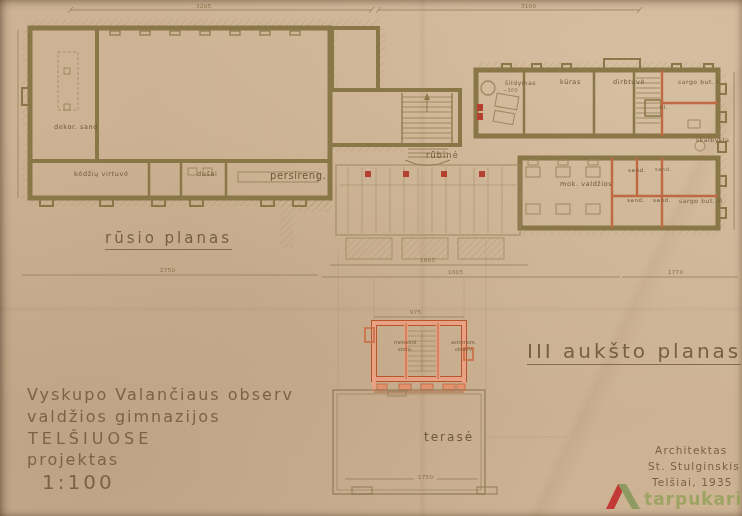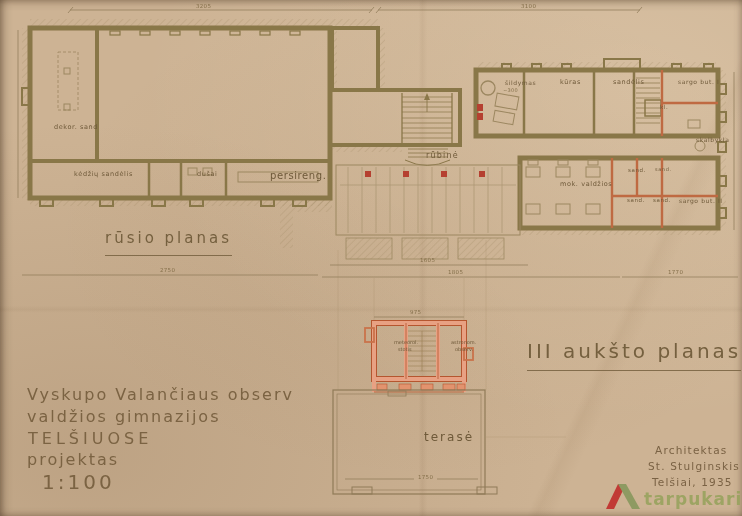--- a/index.html
+++ b/index.html
@@ -16,21 +16,21 @@
       #cdb394;
     box-shadow: inset 7px 0 10px -5px rgba(60,40,22,.5),
                 inset 0 6px 10px -5px rgba(60,40,22,.4),
                 inset -5px 0 9px -5px rgba(60,40,22,.3),
                 inset 0 -5px 9px -5px rgba(60,40,22,.3);
   }
   svg{position:absolute;left:0;top:0;}
   .lbl{position:absolute;white-space:nowrap;color:#6e5939;letter-spacing:.6px;line-height:1;padding-left:12px;}
   .dim{position:absolute;white-space:nowrap;color:#85704b;letter-spacing:.3px;line-height:1;}
   .plan-title{position:absolute;white-space:nowrap;color:#75603f;letter-spacing:3px;
-    border-bottom:1.4px solid rgba(117,96,63,.85);padding-bottom:9px;line-height:1;}
+    border-bottom:1.4px solid rgba(117,96,63,.85);padding-bottom:3px;line-height:1;}
   .tb{position:absolute;white-space:nowrap;color:#7b6343;letter-spacing:2px;line-height:1;}
   .credit{position:absolute;white-space:nowrap;color:#7a6244;letter-spacing:1.2px;line-height:1;}
   .wm-text{position:absolute;white-space:nowrap;color:#99a35f;font-weight:bold;
     letter-spacing:1px;line-height:1;opacity:.92;}
 </style>
 </head>
 <body>
 
 <div class="paper">
 
@@ -264,27 +264,27 @@
     <g fill="none" stroke="#8f7b58">
       <rect x="333" y="390" width="152" height="104" stroke-width="1.2"></rect>
       <rect x="337" y="394" width="144" height="96" stroke-width="0.6"></rect>
       <rect x="352" y="487" width="20" height="7" stroke-width="1"></rect>
       <rect x="477" y="487" width="20" height="7" stroke-width="1"></rect>
       <rect x="388" y="391" width="18" height="5" stroke-width="0.8"></rect>
     </g>
   </svg>
 
   <span class="lbl" style="left:42px;top:124px;font-size:6.5px">dekor. sand</span>
-  <span class="lbl" style="left:62px;top:171px;font-size:6.5px">kėdžių sandėlis</span>
+  <span class="lbl" style="left:62px;top:171px;font-size:6.5px">kėdžių virtuvė</span>
   <span class="lbl" style="left:185px;top:171px;font-size:6.5px">dušai</span>
   <span class="lbl" style="left:258px;top:171px;font-size:10px">persireng.</span>
   <span class="lbl" style="left:493px;top:80px;font-size:6px">šildymas</span>
   <span class="dim" style="left:503px;top:88px;font-size:5px">~300</span>
   <span class="lbl" style="left:548px;top:79px;font-size:6.5px">kūras</span>
-  <span class="lbl" style="left:601px;top:79px;font-size:6.5px">sandėlis</span>
+  <span class="lbl" style="left:601px;top:79px;font-size:6.5px">dirbtuvė</span>
   <span class="lbl" style="left:666px;top:79px;font-size:6px">sargo but. I</span>
   <span class="lbl" style="left:648px;top:105px;font-size:5.5px">kl.</span>
   <span class="lbl" style="left:684px;top:137px;font-size:6px">skalbykla</span>
   <span class="lbl" style="left:548px;top:181px;font-size:6.5px">mok. valdžios</span>
   <span class="lbl" style="left:616px;top:168px;font-size:5.5px">sand.</span>
   <span class="lbl" style="left:643px;top:167px;font-size:5px">sand.</span>
   <span class="lbl" style="left:615px;top:198px;font-size:5.5px">sand.</span>
   <span class="lbl" style="left:641px;top:198px;font-size:5.5px">sand.</span>
   <span class="lbl" style="left:667px;top:198px;font-size:6px">sargo but. II</span>
   <span class="lbl" style="left:414px;top:152px;font-size:8px;letter-spacing:1.2px">rūbinė</span>

